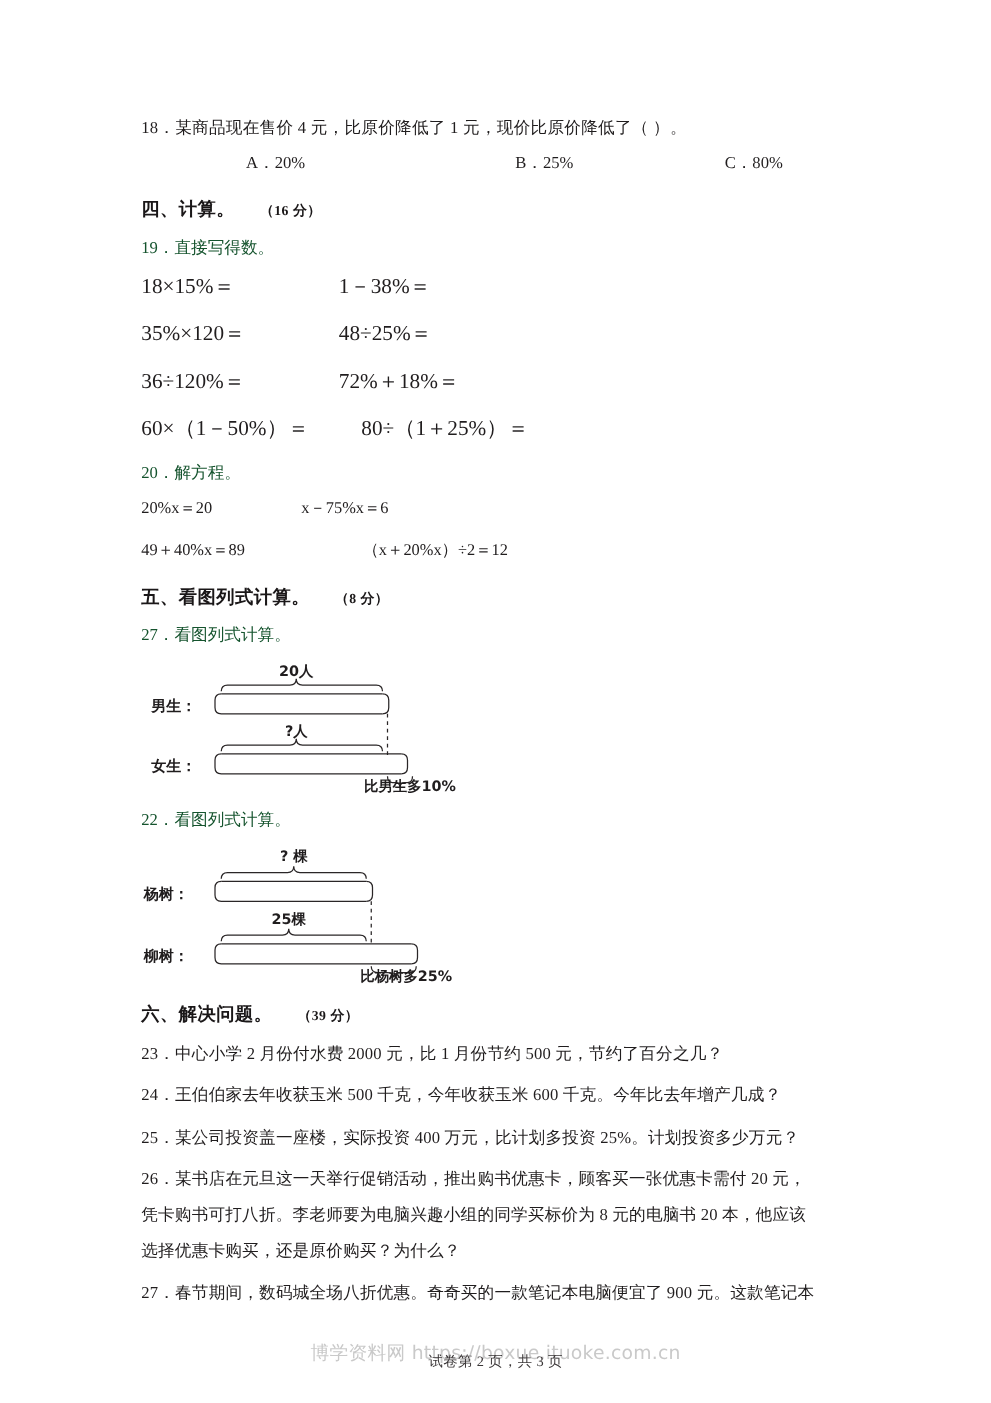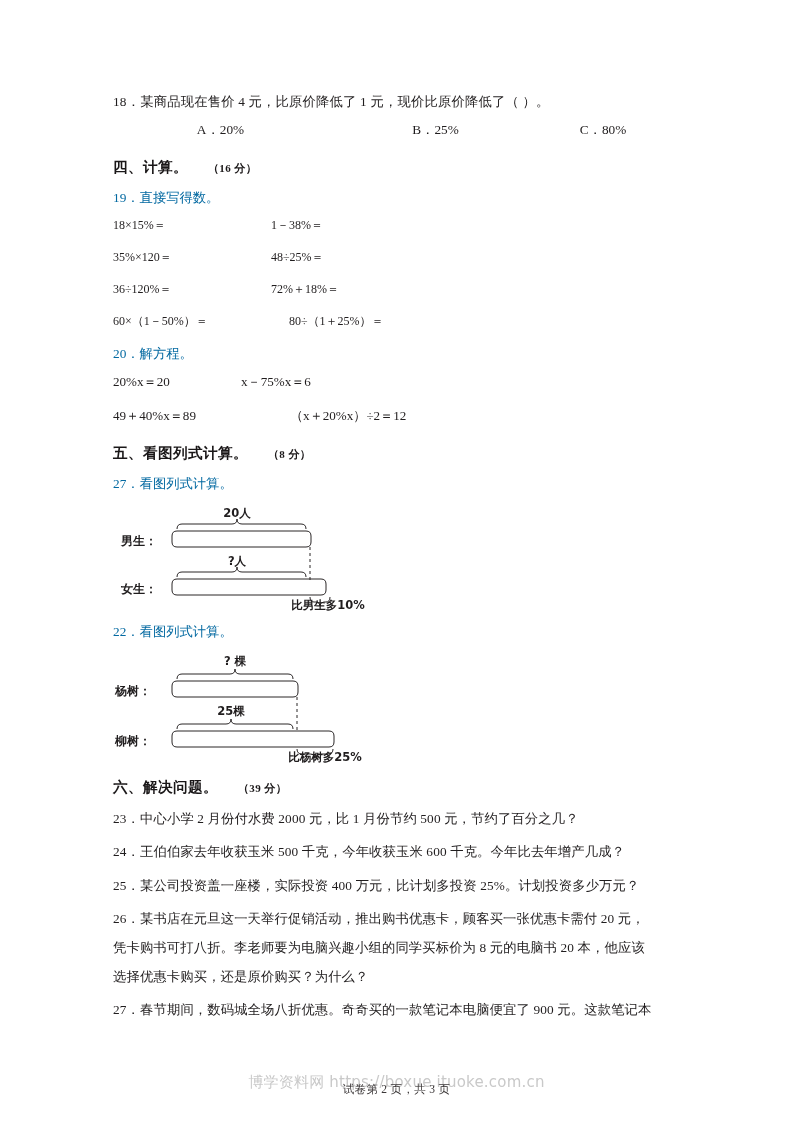--- a/index.html
+++ b/index.html
@@ -60,27 +60,27 @@
   }
   .section-head .pts {
     font-family: "Liberation Serif", serif;
     font-size: 11px;
     margin-left: 20px;
   }
 
   .sub-q {
     font-size: 13.3px;
     margin: 12px 0 10px 0;
-    color: #0369a1;
+    color: #14532d;
   }
 
   
   .calc-row {
     display: flex;
-    font-size: 12px;
+    font-size: 17px;
     margin: 0 0 15px 0;
     color: #201d1e;
   }
   .calc-col1 { width: 158px; }
   .calc-col2 { width: 200px; }
   .calc-row.indent2 .calc-col2 { padding-left: 18px; }
 
   .eq-row {
     display: flex;
     font-size: 13.1px;

